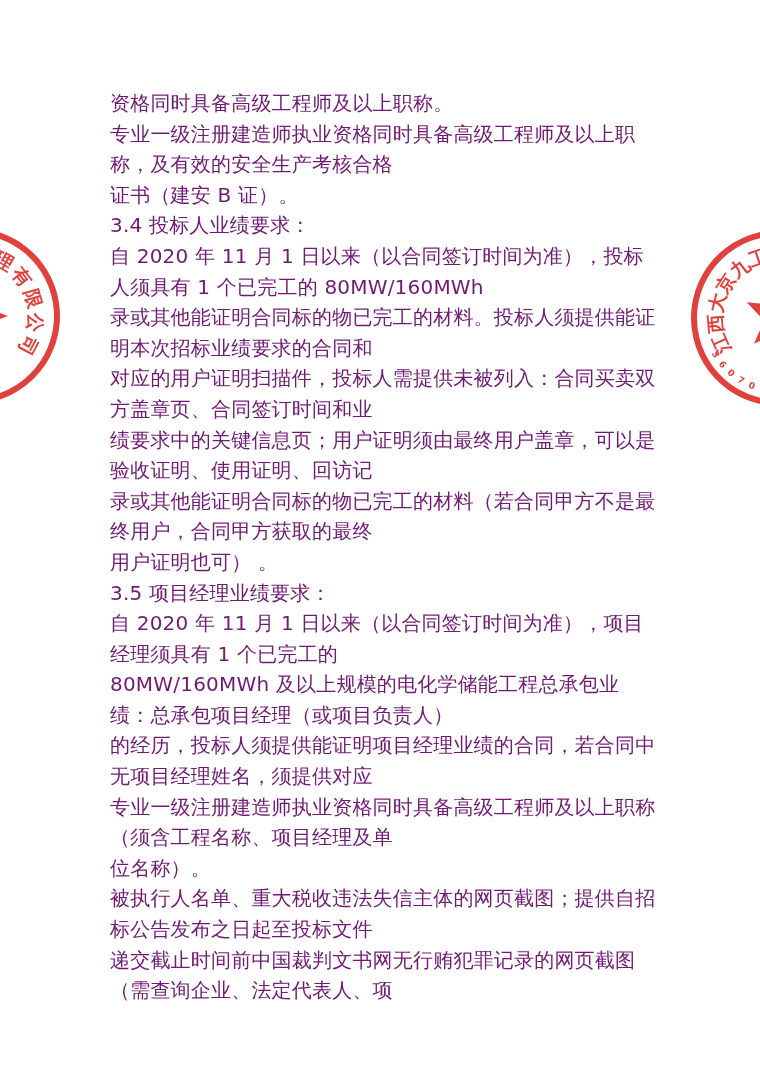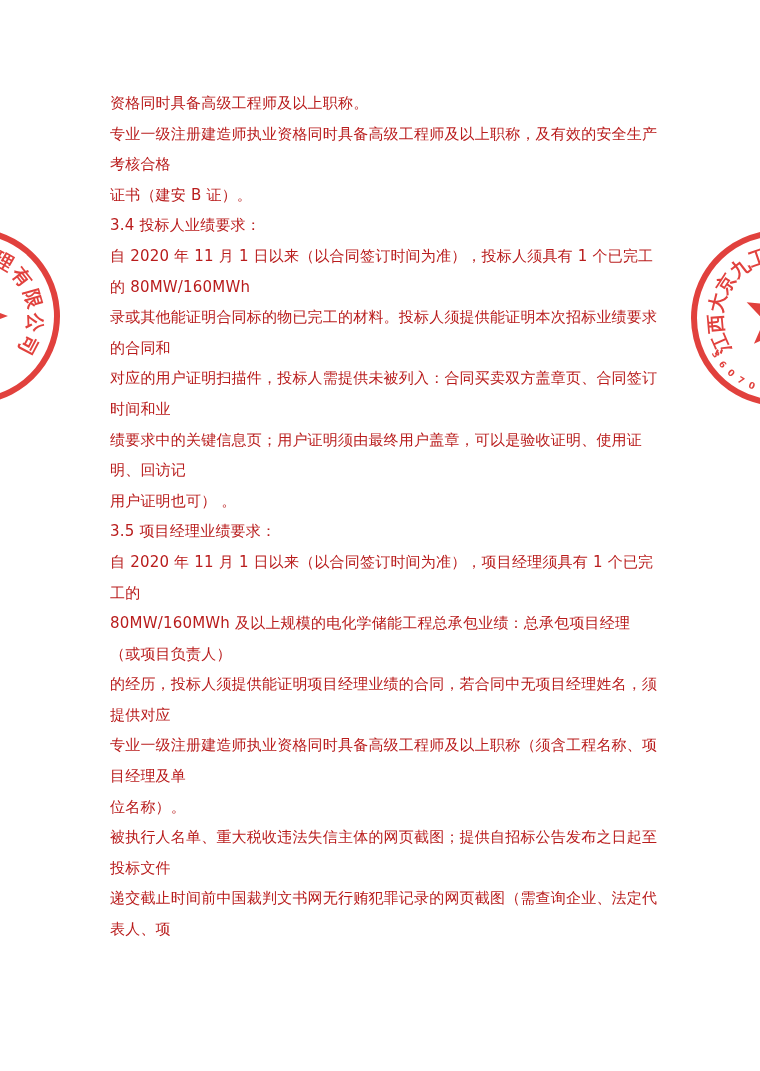--- a/index.html
+++ b/index.html
@@ -9,23 +9,23 @@
     background:#ffffff;
     overflow:hidden;
     font-family:"DejaVu Sans","Liberation Sans",sans-serif;
   }
   .content{
     position:absolute;
     left:110px;top:88px;
     width:548px;
   }
   .line{
-    font-size:15px;
+    font-size:20px;
     line-height:30.6px;
-    color:#b91c1c;
+    color:#701a75;
     letter-spacing:0.2px;
     white-space:pre-wrap;
   }
   .stamp{
     position:absolute;
     opacity:0.92;
     pointer-events:none;
   }
   .stamp text{font-family:"DejaVu Sans","Liberation Sans",sans-serif;}
 </style>
@@ -36,20 +36,21 @@
 
   <div class="content" id="doc-body">
       <div class="line body">资格同时具备高级工程师及以上职称。</div>
       <div class="line body">专业一级注册建造师执业资格同时具备高级工程师及以上职称，及有效的安全生产考核合格</div>
       <div class="line body">证书（建安 B 证）。</div>
       <div class="line body">3.4 投标人业绩要求：</div>
       <div class="line body">自 2020 年 11 月 1 日以来（以合同签订时间为准），投标人须具有 1 个已完工的 80MW/160MWh</div>
       <div class="line body">录或其他能证明合同标的物已完工的材料。投标人须提供能证明本次招标业绩要求的合同和</div>
       <div class="line body">对应的用户证明扫描件，投标人需提供未被列入：合同买卖双方盖章页、合同签订时间和业</div>
       <div class="line body">绩要求中的关键信息页；用户证明须由最终用户盖章，可以是验收证明、使用证明、回访记</div>
+      <div class="line body">录或其他能证明合同标的物已完工的材料（若合同甲方不是最终用户，合同甲方获取的最终</div>
       <div class="line body">用户证明也可） 。</div>
       <div class="line body">3.5 项目经理业绩要求：</div>
       <div class="line body">自 2020 年 11 月 1 日以来（以合同签订时间为准），项目经理须具有 1 个已完工的</div>
       <div class="line body">80MW/160MWh 及以上规模的电化学储能工程总承包业绩：总承包项目经理（或项目负责人）</div>
       <div class="line body">的经历，投标人须提供能证明项目经理业绩的合同，若合同中无项目经理姓名，须提供对应</div>
       <div class="line body">专业一级注册建造师执业资格同时具备高级工程师及以上职称（须含工程名称、项目经理及单</div>
       <div class="line body">位名称）。</div>
       <div class="line body">被执行人名单、重大税收违法失信主体的网页截图；提供自招标公告发布之日起至投标文件</div>
       <div class="line body">递交截止时间前中国裁判文书网无行贿犯罪记录的网页截图（需查询企业、法定代表人、项</div>
     </div>

